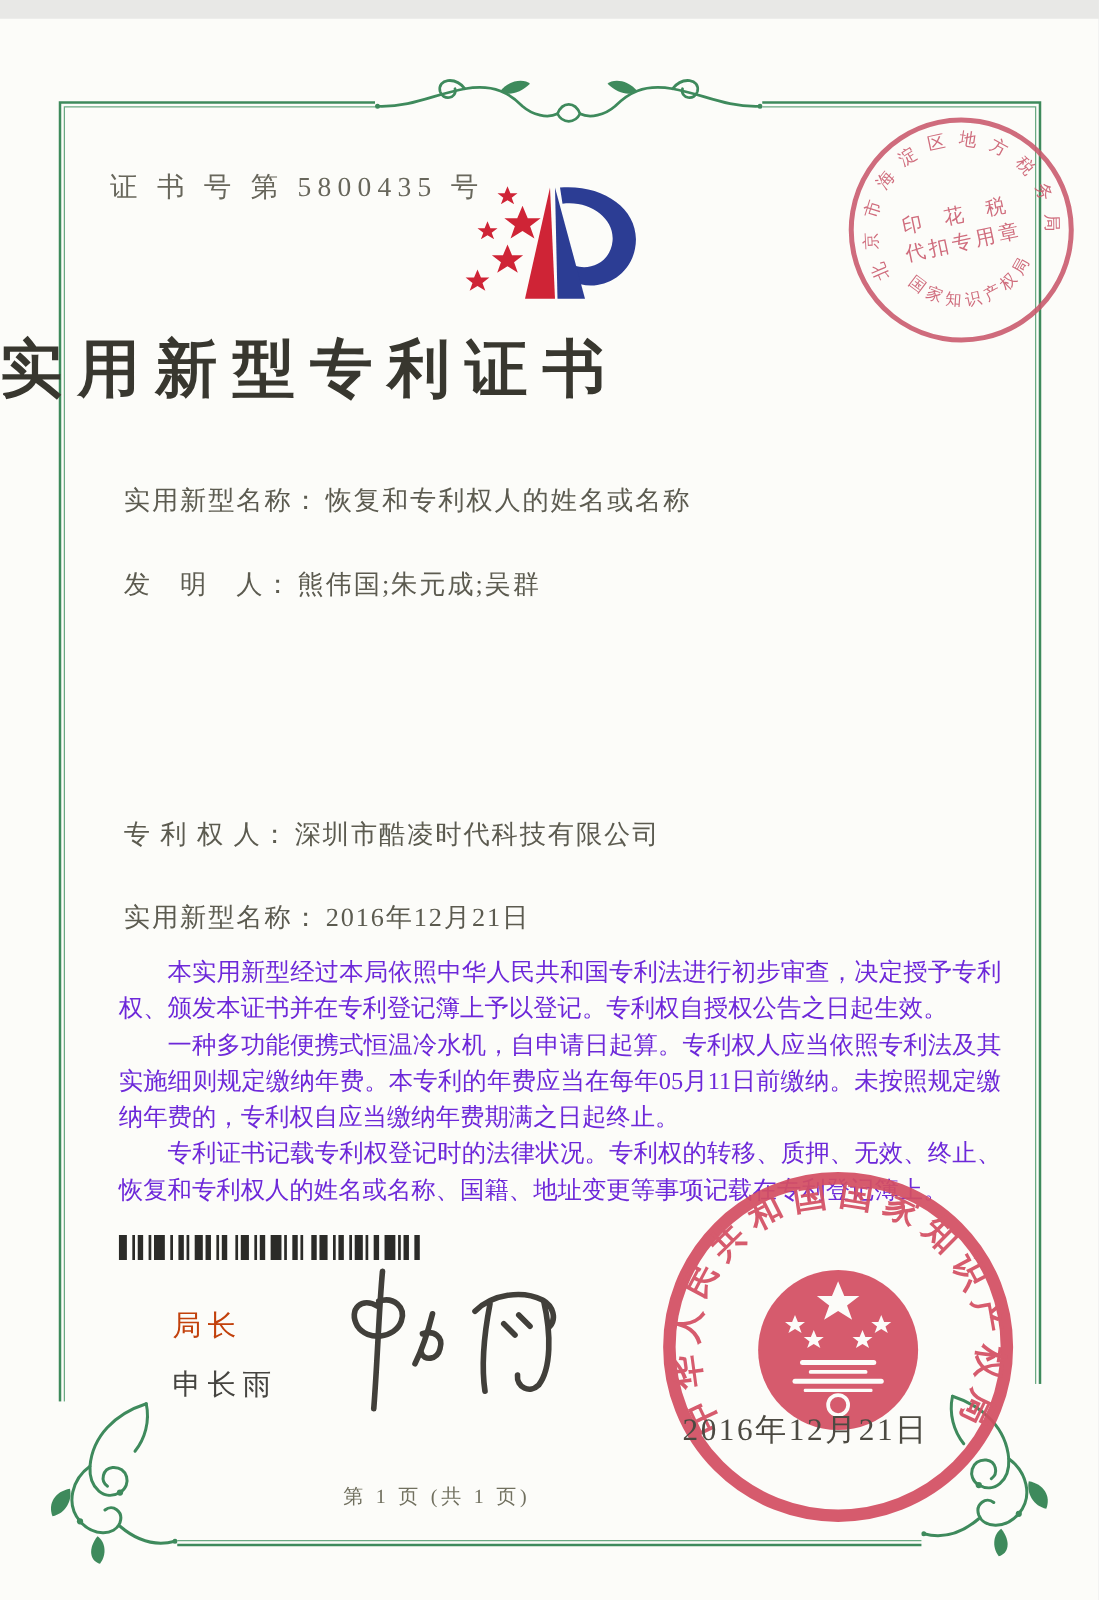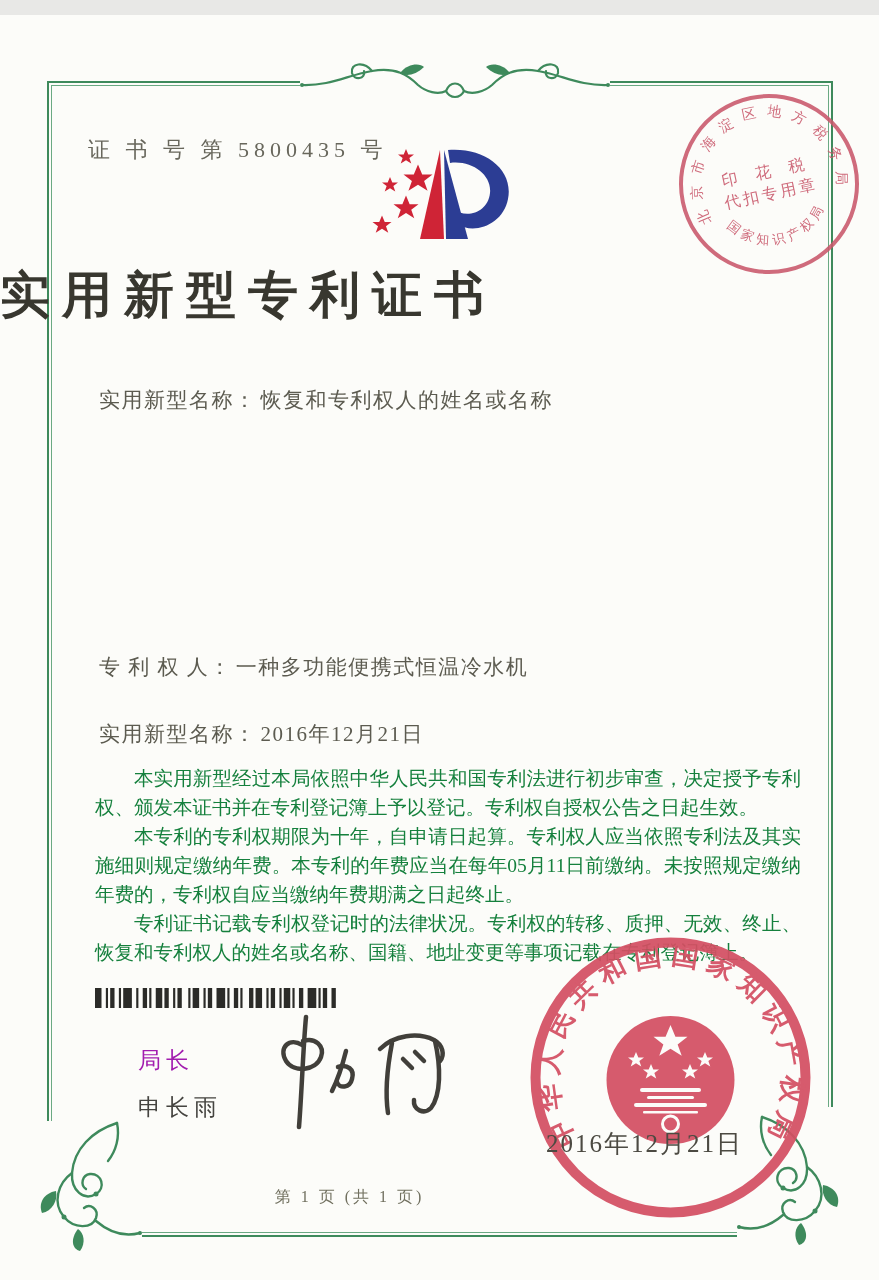--- a/index.html
+++ b/index.html
@@ -28,27 +28,27 @@
     position:absolute; left:0; top:247px; width:879px; 
     font-size:50px; font-weight:700; letter-spacing:12px; color:#38372f;
   }
   .field-row {
     position:absolute; left:99px; width:700px;
     font-size:21px; letter-spacing:1.5px; color:#5c5b50; white-space:nowrap;
   }
   .field-row .label { margin-right:4px;text-align:center; }
   .body-text {
     position:absolute; left:95px; top:749px; width:706px;
-    font-size:19.5px; line-height:29px; color:#15803d; text-align:justify;
+    font-size:19.5px; line-height:29px; color:#6d28d9; text-align:justify;
   }
   .body-text p { text-indent:2em; }
   .barcode { position:absolute; left:95px; top:973px; width:243px; height:20px; }
   .signer-title {
     position:absolute; left:138px; top:1030px;
-    font-size:23px; letter-spacing:5px; color:#a21caf;
+    font-size:23px; letter-spacing:5px; color:#c2410c;
     font-family:"Liberation Sans","DejaVu Sans",sans-serif;
   }
   .signer-name {
     position:absolute; left:138px; top:1077px;
     font-size:23px; letter-spacing:5px; color:#454440;
     font-family:Liberation Mono, monospace;
   }
   .signature { position:absolute; left:242px; top:992px; }
   .seal { position:absolute; left:523px; top:915px; opacity:.93; }
   .seal-date {
@@ -147,30 +147,33 @@
       <use href="#star" transform="translate(56,32) scale(1.45)"></use>
       <use href="#star" transform="translate(44,10) scale(0.8)"></use>
     </g>
   </svg>
 
   <div class="title">实用新型专利证书</div>
 
   <div class="field-row" style="top:371px">
     <span class="label">实用新型名称：</span><span class="value">恢复和专利权人的姓名或名称</span>
   </div>
+  <div class="field-row" style="top:438px">
+    <span class="label">发　明　人：</span><span class="value">熊伟国;朱元成;吴群</span>
+  </div>
   <div class="field-row" style="top:638px">
-    <span class="label">专 利 权 人：</span><span class="value">一种多功能便携式恒温冷水机</span>
+    <span class="label">专 利 权 人：</span><span class="value">深圳市酷凌时代科技有限公司</span>
   </div>
   <div class="field-row" style="top:705px">
     <span class="label">实用新型名称：</span><span class="value">2016年12月21日</span>
   </div>
 
   <div class="body-text">
     <p>本实用新型经过本局依照中华人民共和国专利法进行初步审查，决定授予专利权、颁发本证书并在专利登记簿上予以登记。专利权自授权公告之日起生效。</p>
-    <p>本专利的专利权期限为十年，自申请日起算。专利权人应当依照专利法及其实施细则规定缴纳年费。本专利的年费应当在每年05月11日前缴纳。未按照规定缴纳年费的，专利权自应当缴纳年费期满之日起终止。</p>
+    <p>一种多功能便携式恒温冷水机，自申请日起算。专利权人应当依照专利法及其实施细则规定缴纳年费。本专利的年费应当在每年05月11日前缴纳。未按照规定缴纳年费的，专利权自应当缴纳年费期满之日起终止。</p>
     <p>专利证书记载专利权登记时的法律状况。专利权的转移、质押、无效、终止、恢复和专利权人的姓名或名称、国籍、地址变更等事项记载在专利登记簿上。</p>
   </div>
 
   <svg class="barcode" width="243" height="20" viewBox="0 0 112 20" preserveAspectRatio="none">
     <path fill="#2b2b28" d="M0,0h3v20h-3z M5,0h1v20h-1z M7,0h2v20h-2z M11,0h1v20h-1z M13,0h4v20h-4z M19,0h1v20h-1z M22,0h2v20h-2z M25,0h1v20h-1z M28,0h3v20h-3z M32,0h2v20h-2z M36,0h1v20h-1z M38,0h2v20h-2z M43,0h1v20h-1z M45,0h3v20h-3z M50,0h1v20h-1z M52,0h2v20h-2z M56,0h4v20h-4z M61,0h1v20h-1z M64,0h2v20h-2z M67,0h1v20h-1z M71,0h2v20h-2z M74,0h3v20h-3z M79,0h1v20h-1z M81,0h2v20h-2z M85,0h1v20h-1z M87,0h3v20h-3z M91,0h1v20h-1z M94,0h2v20h-2z M98,0h4v20h-4z M103,0h1v20h-1z M105,0h2v20h-2z M109,0h2v20h-2z"></path>
   </svg>
 
   <div class="signer-title">局长</div>
   <div class="signer-name">申长雨</div>
 

